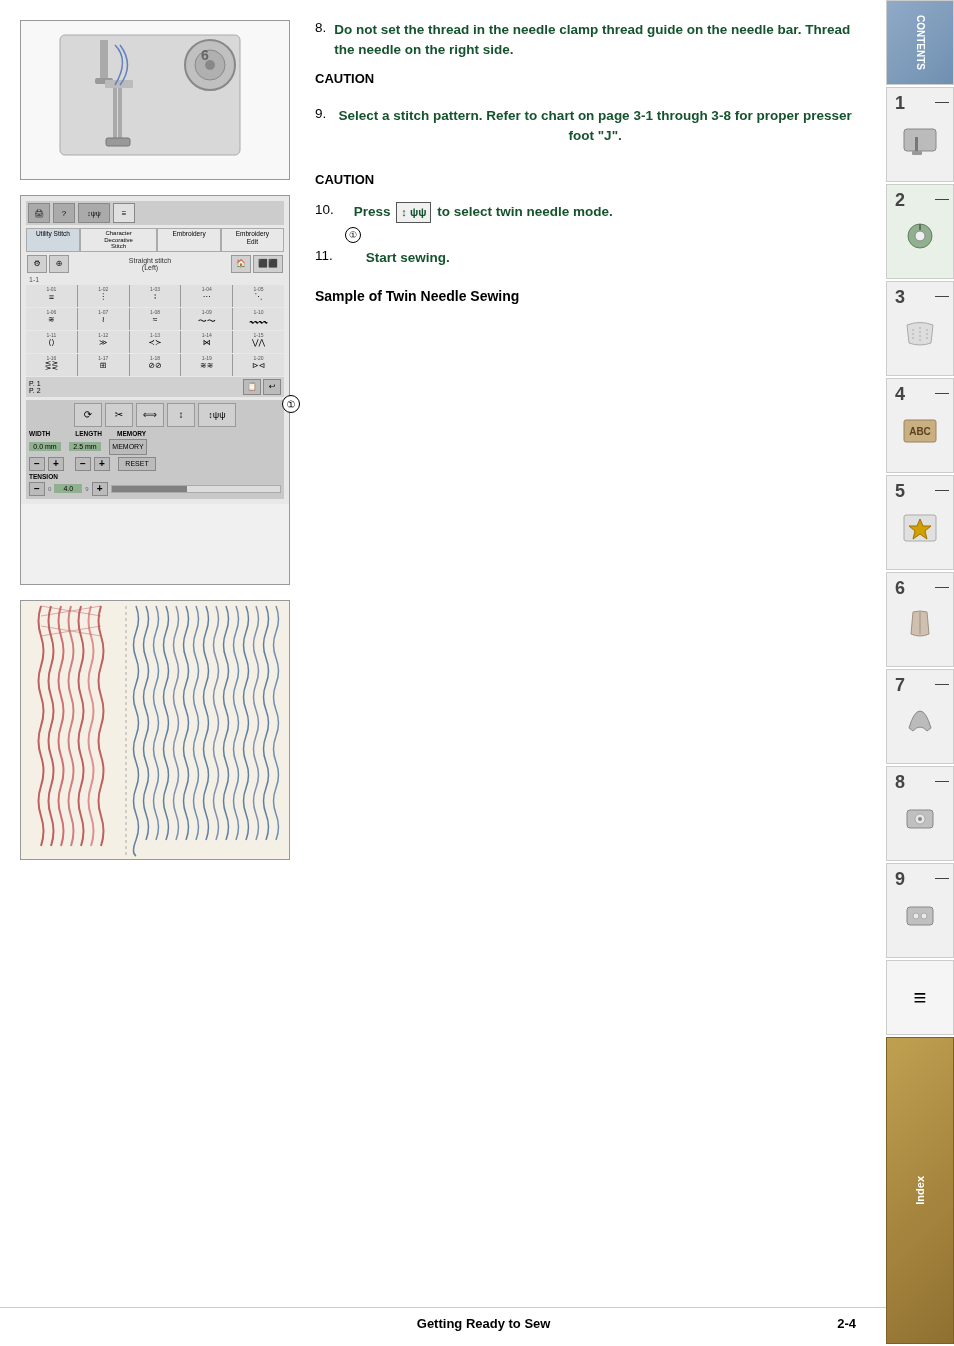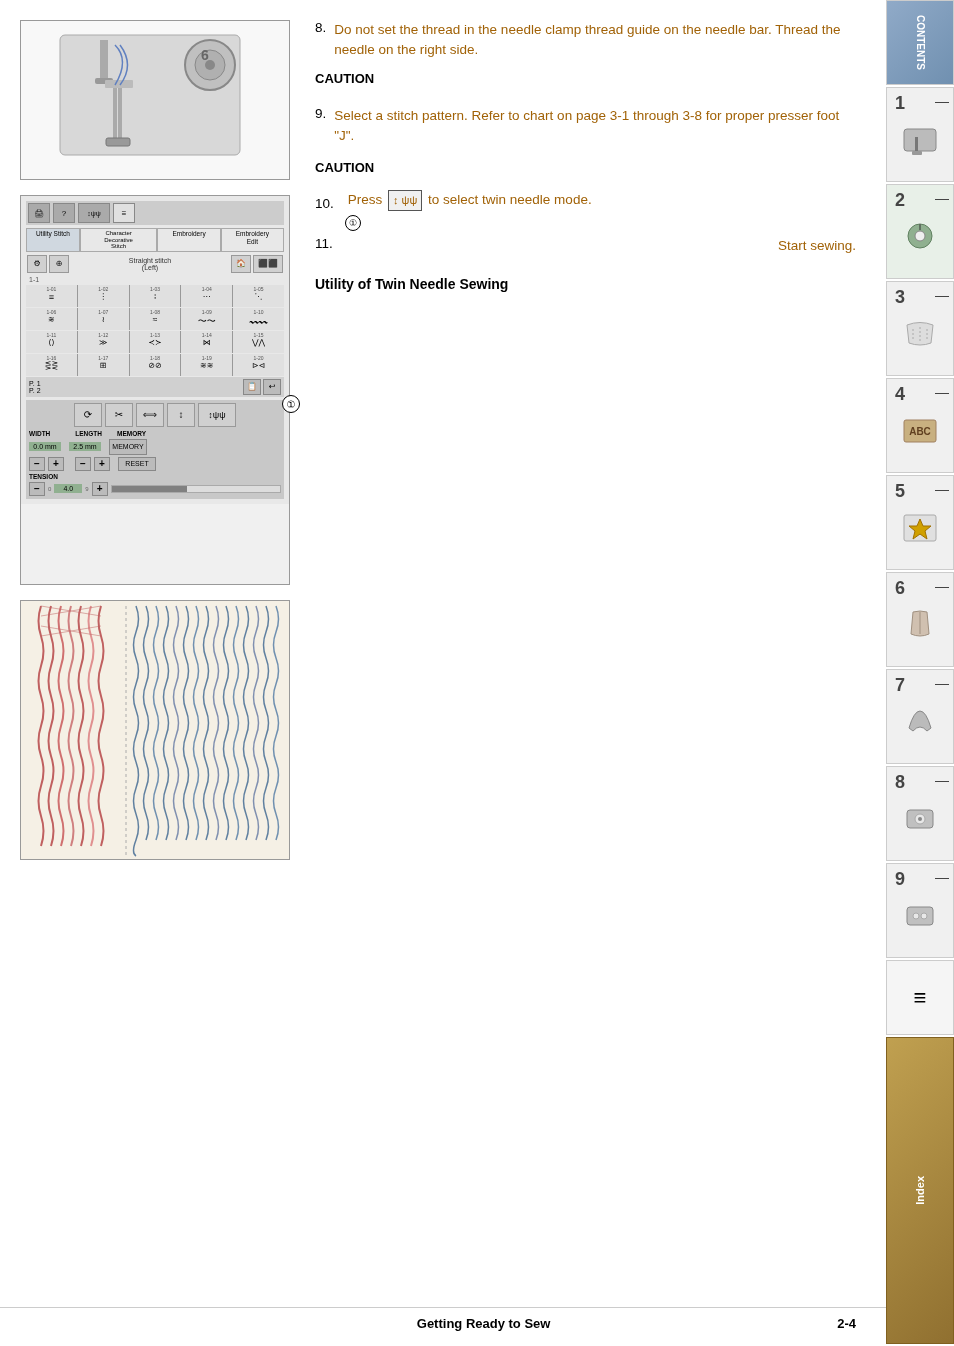--- a/index.html
+++ b/index.html
@@ -109,21 +109,22 @@
 
     .right-column {
       margin-left: 295px;
     }
 
     
     .step-text {
       font-size: 13.5px;
       line-height: 1.5;
       margin-bottom: 12px;
-      color: #a16207;
+      color: #14532d;
+      font-weight: bold;
     }
 
     .step-num {
       font-size: 13.5px;
       color: #000;
     }
 
     .caution-label {
       font-size: 13px;
       font-weight: bold;
@@ -584,46 +585,46 @@
         <span class="step-num">8.</span>
         <span class="step-text" style="margin-bottom:0;">Do not set the thread in the needle clamp thread guide on the needle bar. Thread the needle on the right side.</span>
       </div>
 
       <div style="margin-bottom:20px;">
         <div class="caution-label">CAUTION</div>
       </div>
 
       <div style="display:flex; gap:8px; margin-bottom:10px;">
         <span class="step-num">9.</span>
-        <span class="step-text" style="margin-bottom:4px;">Select a stitch pattern. Refer to chart on page 3-1 through 3-8 for proper presser foot "J".</span>
+        <span class="step-text" style="margin-bottom:16px;text-align:center;">Select a stitch pattern. Refer to chart on page 3-1 through 3-8 for proper presser foot "J".</span>
       </div>
 
       <div style="margin-bottom:15px;">
         <div class="caution-label">CAUTION</div>
       </div>
 
       <div style="margin-bottom:5px;">
-        <div style="display:flex; gap:14px; align-items:flex-end;">
+        <div style="display:flex; gap:20px; align-items:flex-start;">
           <span class="step-num">10.</span>
           <span class="step-text" style="margin-bottom:0;">Press <span class="inline-key">↕ ψψ</span> to select twin needle mode.</span>
         </div>
         <div style="display:flex; gap:5px; align-items:center; margin-top:4px; padding-left:30px;">
           <span style="display:inline-flex;align-items:center;justify-content:center;width:16px;height:16px;border:1px solid #000;border-radius:50%;font-size:9px;">①</span>
         </div>
       </div>
 
       <div style="position:absolute; left:282px; top:395px; width:18px; height:18px; border:1px solid #000; border-radius:50%; display:flex; align-items:center; justify-content:center; font-size:10px; background:#fff;">①</div>
 
 
-      <div style="display:flex; gap:8px; margin-bottom:20px;justify-content:space-between;">
+      <div style="display:flex; gap:17px; margin-bottom:20px;">
         <span class="step-num">11.</span>
-        <span class="step-text" style="margin-bottom:0;">Start sewing.</span>
-      </div>
-
-      <div class="sample-title">Utility of Twin Needle Sewing</div>
+        <span class="step-text" style="margin-bottom:0;margin-left:16px;">Start sewing.</span>
+      </div>
+
+      <div class="sample-title">Sample of Twin Needle Sewing</div>
 
     </div>
   </div>
 </div>
 
 <div style="position:absolute; bottom:15px; left:0; right:68px; display:flex; justify-content:space-between; align-items:center; padding:8px 30px 0; border-top:1px solid #ccc;">
   <div style="width:100px;"></div>
   <div style="font-size:13px; font-weight:bold; color:#000; text-align:center;">
     <span>Getting Ready to Sew</span>
   </div>

